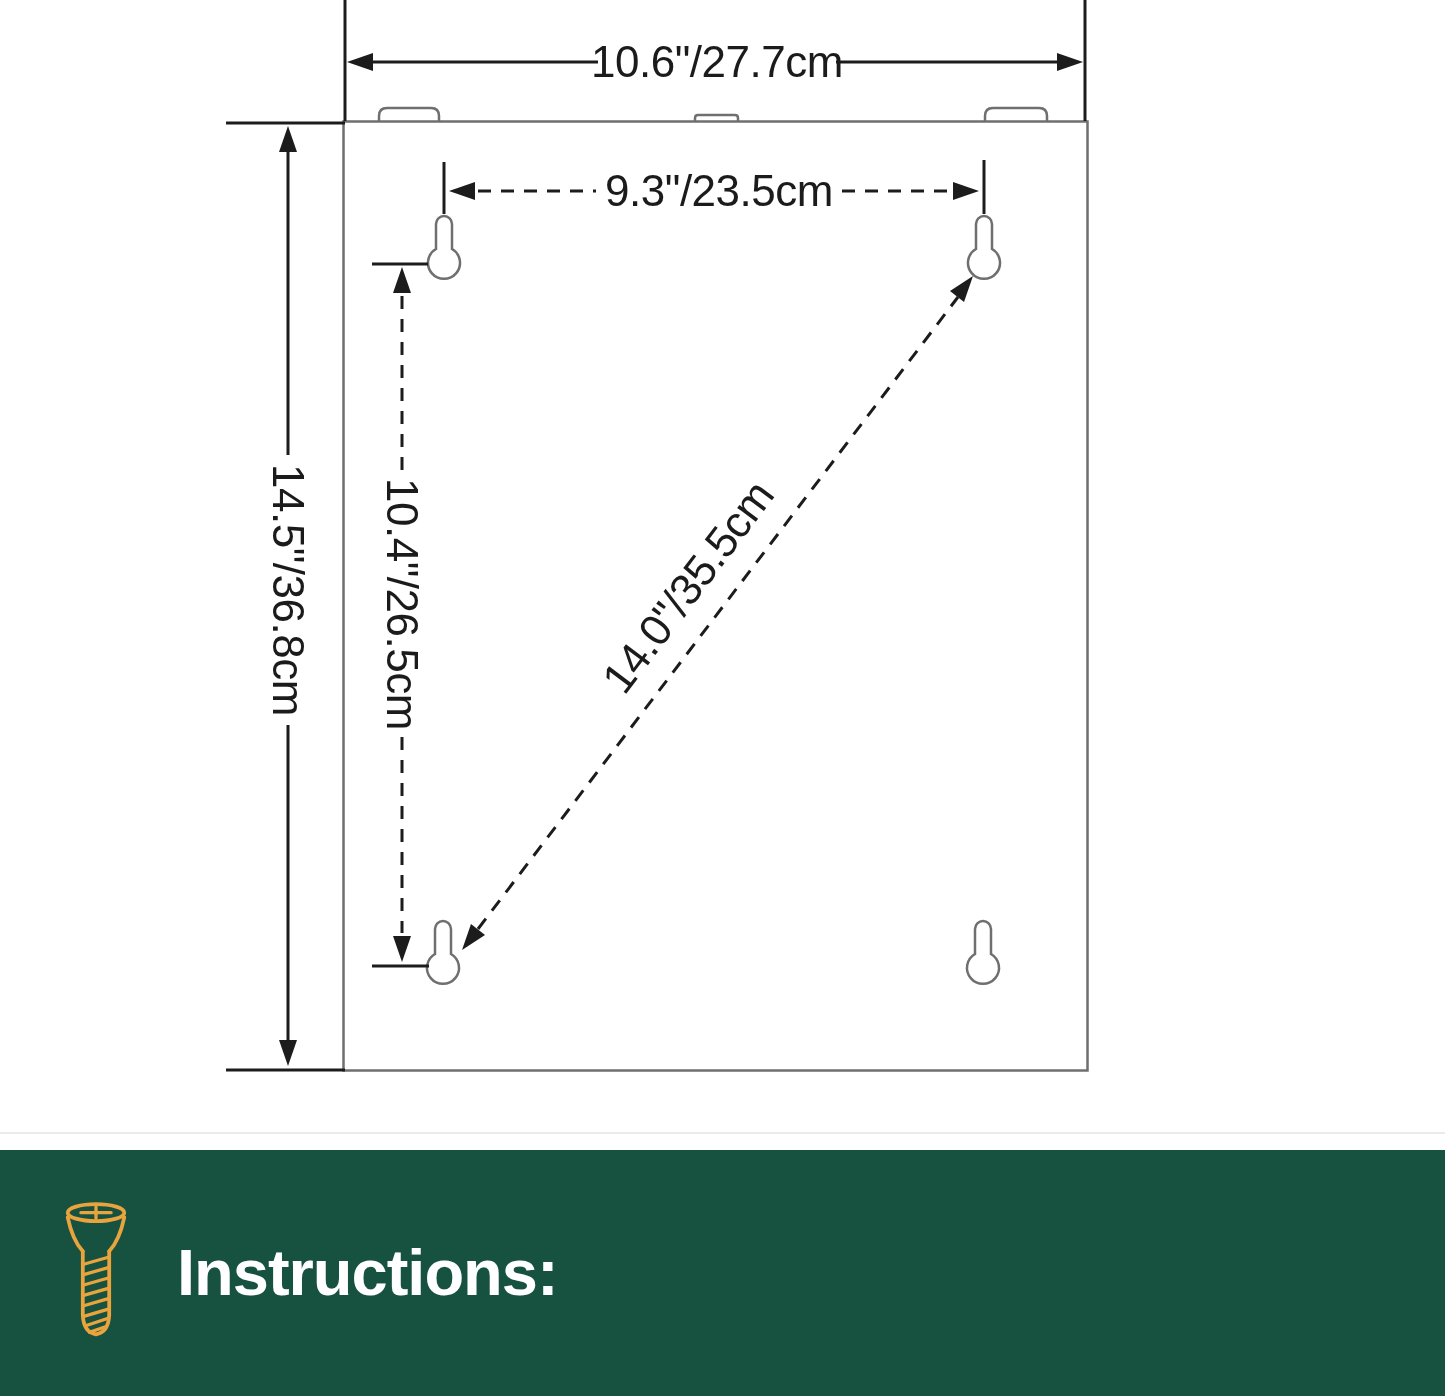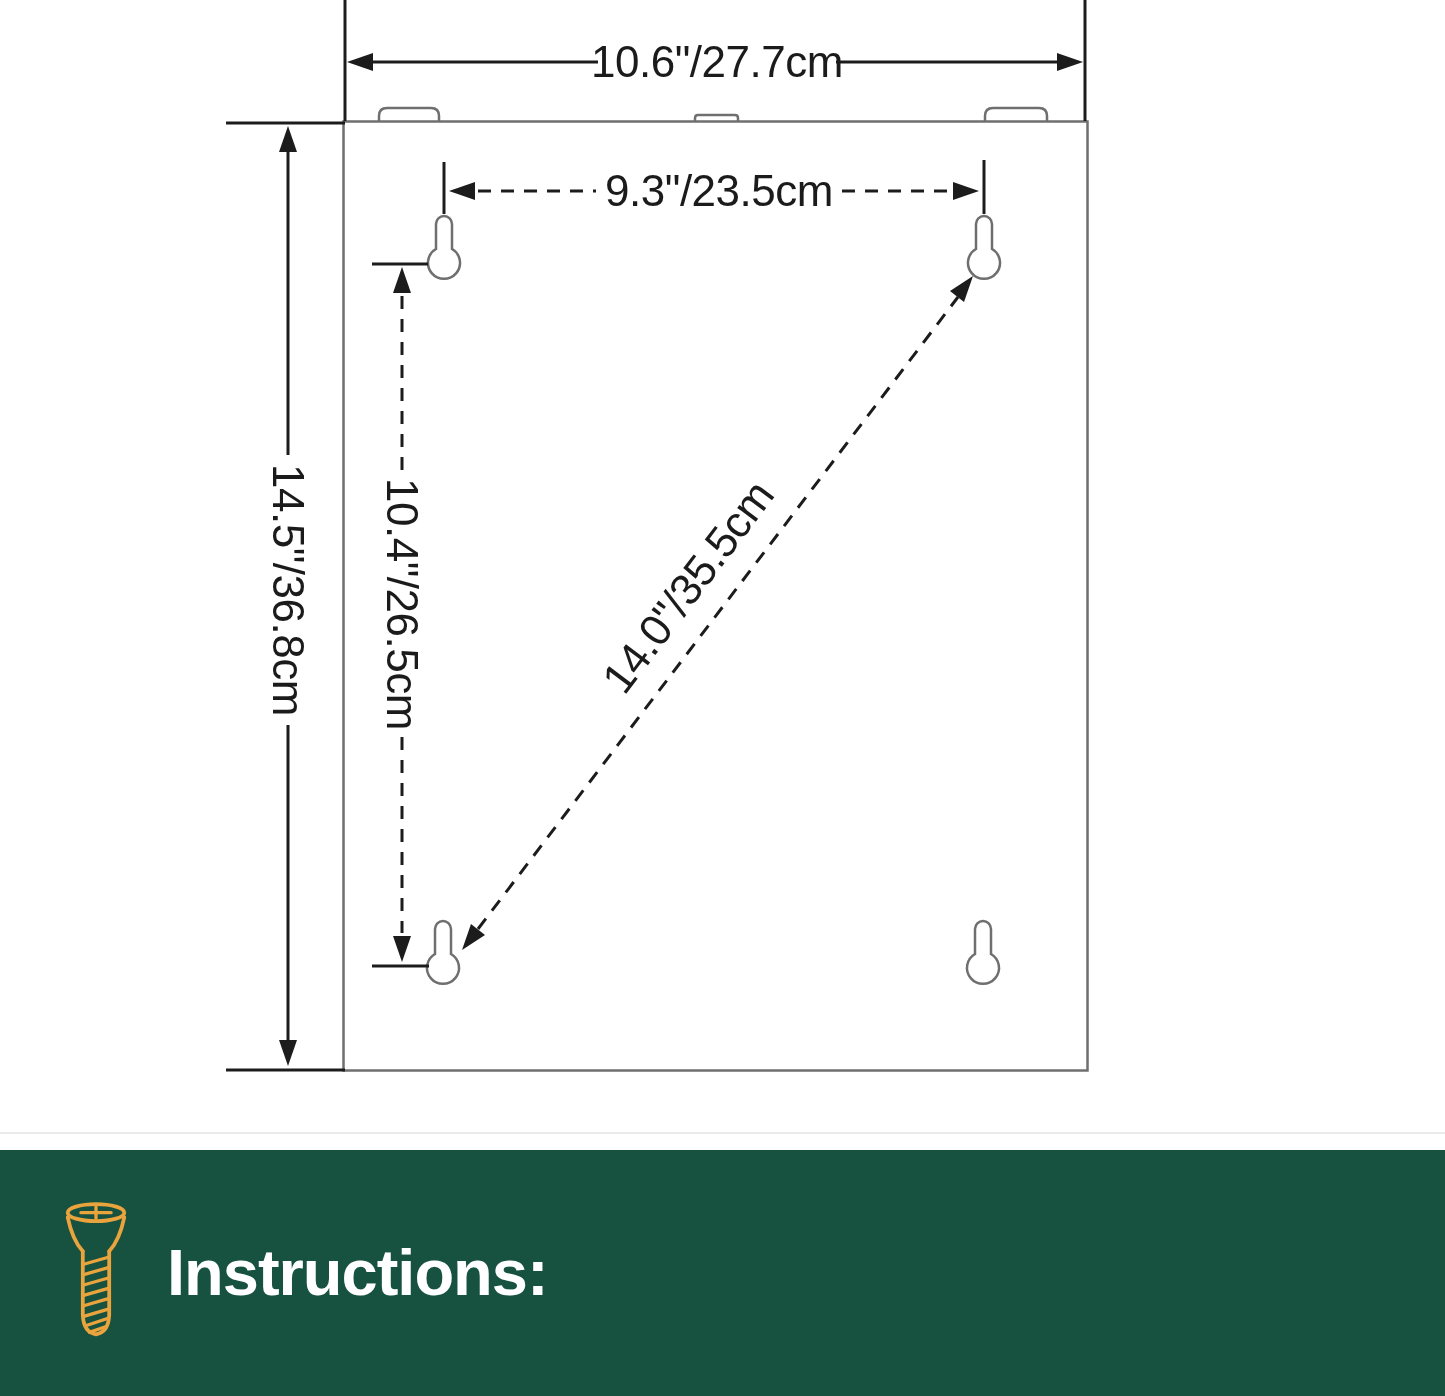--- a/index.html
+++ b/index.html
@@ -3,21 +3,21 @@
 <meta charset="utf-8">
 <style>
   html,body{margin:0;padding:0;background:#ffffff;}
   .page{position:relative;width:1445px;height:1396px;background:#ffffff;overflow:hidden;
         font-family:"Liberation Sans",sans-serif;}
   .diagram-svg{display:block;}
   .dim-label{font-family:"Liberation Sans",sans-serif;font-size:44px;fill:#1b1b1b;letter-spacing:-0.5px;}
   .banner{position:absolute;left:0;bottom:0;width:1445px;height:246px;background:var(--banner-green,#175140);
           display:flex;align-items:center;}
   .screw-wrap{margin-left:63px;flex:0 0 auto;display:flex;align-items:center;}
-  .banner-textblock{margin-left:38px;color:var(--banner-text,#ffffff);}
+  .banner-textblock{margin-left:48px;color:var(--banner-text,#ffffff);}
   .banner-line1,.banner-line2{font-weight:bold;font-size:65px;line-height:88px;letter-spacing:-1px;white-space:pre;}
   .hl{color:var(--banner-hl,#F2E53F);}
 </style>
 </head>
 <body>
 
 <div class="page">
 
   <svg class="diagram-svg" width="1445" height="1150" viewBox="0 0 1445 1150">
 

